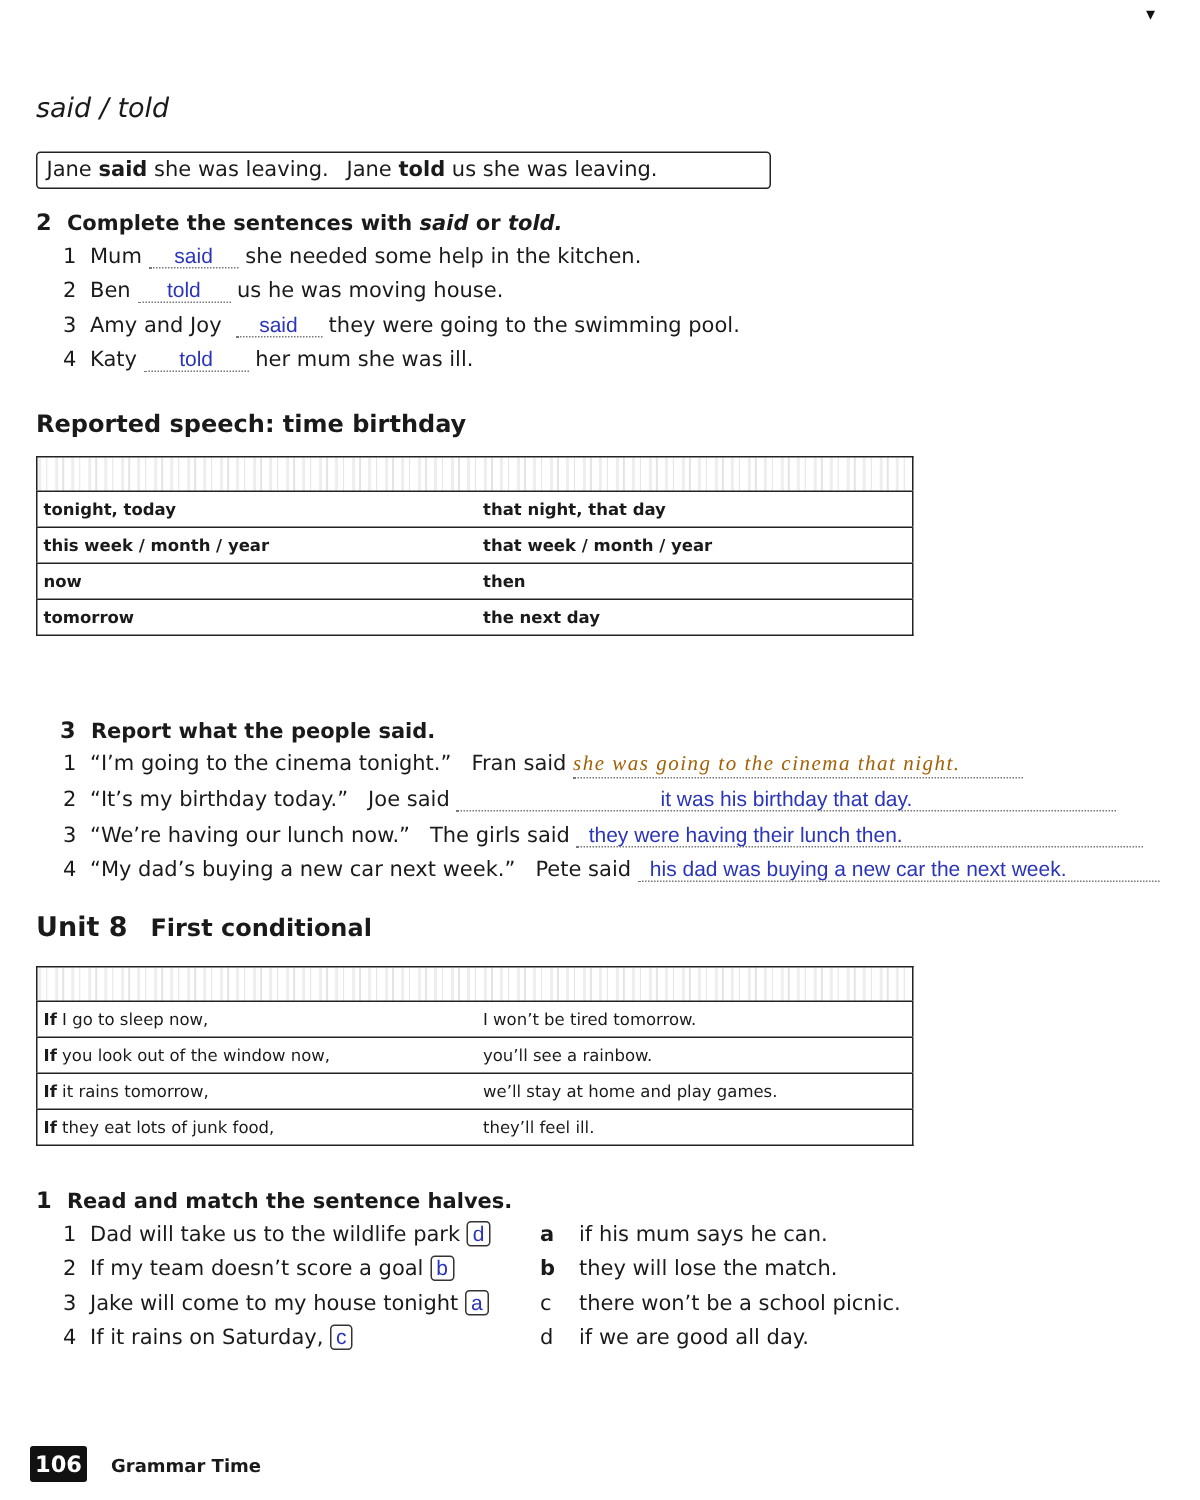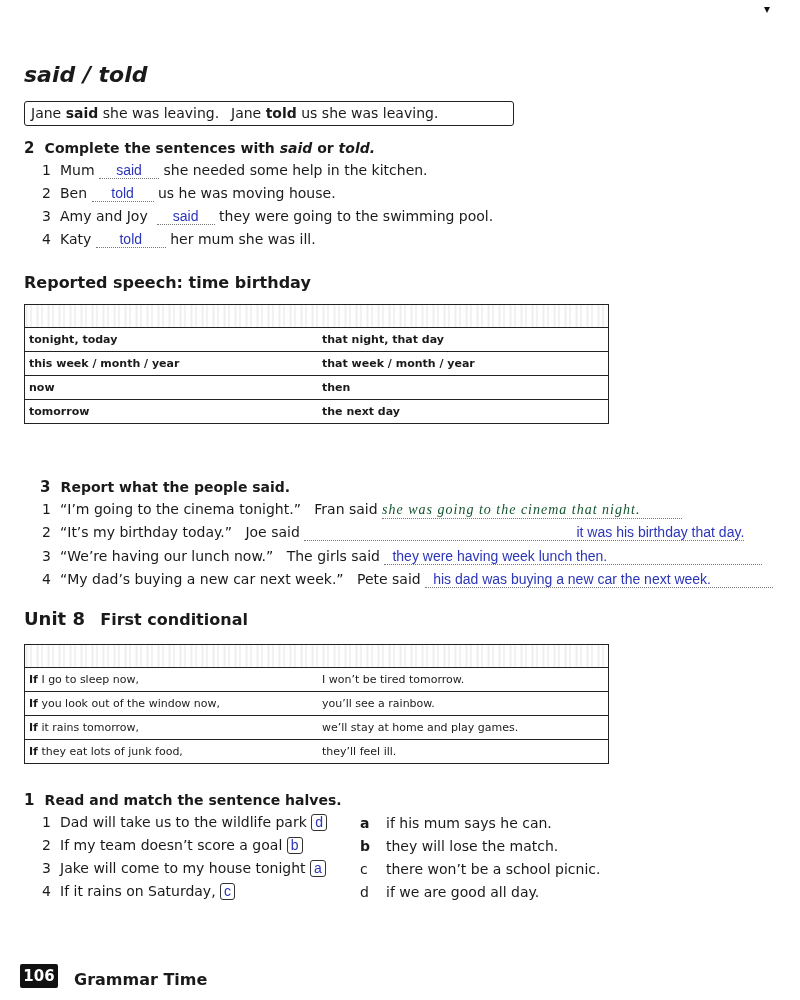--- a/index.html
+++ b/index.html
@@ -1,37 +1,37 @@
 <!DOCTYPE html>
 <html><head>
 <meta charset="utf-8">
 <style>
   html, body { margin:0; padding:0; background:#fff; }
   body { width:800px; height:1000px; position:relative; overflow:hidden;
          font-family:"DejaVu Sans", sans-serif; color:#1a1a1a; }
   .abs { position:absolute; }
   .corner-mark { left:764px; top:2px; font-size:12px; color:#111; }
-  .h-italic { left:24px; top:62px; font-size:22px; font-weight:bold; font-style:italic; }
+  .h-italic { left:24px; top:62px; font-size:18px; font-weight:normal; font-style:italic; }
   .examplebox { left:24px; top:101px; width:490px; height:25px; border:1.5px solid #222; border-radius:3px; box-sizing:border-box; font-size:14px; }
   .examplebox span { position:absolute; top:3px; }
   .ex-title { font-size:14px; font-weight:bold; }
   .ex-num { font-size:15px; font-weight:bold; }
   .item { font-size:14px; white-space:nowrap; }
   .num { display:inline-block; width:18px; }
   .blank { display:inline-block; border-bottom:1px dotted #777; text-align:center; color:#2b35b8; font-family:"Liberation Sans", sans-serif; font-size:14px; }
-  .grey-hand { color:#14532d; font-family:"Liberation Serif", serif; font-style:italic; letter-spacing:1px; }
+  .grey-hand { color:#a16207; font-family:"Liberation Serif", serif; font-style:italic; letter-spacing:1px; }
   .section-h { font-size:16px; font-weight:bold; }
   table.grid { position:absolute; border-collapse:collapse; border:1.5px solid #222; font-size:11px; }
   table.grid td { border-top:1.5px solid #222; padding:0 4px; height:23px; }
   table.grid tr.noise td { height:22px; border-top:none;
      background:repeating-linear-gradient(90deg,#eee 0 2px,#fff 2px 5px,#e4e4e4 5px 6px,#fff 6px 11px); }
   table.bold td { font-weight:bold; }
   .box { display:inline-block; border:1px solid #333; border-radius:3px; padding:0 3px; line-height:15px; color:#2b35b8; font-family:"Liberation Sans", sans-serif; }
   .footer-num { left:20px; top:964px; width:38px; height:24px; background:#111; color:#fff; font-weight:bold; font-size:15px; text-align:center; line-height:24px; border-radius:2px; }
-  .footer-title { left:74px; top:970px; font-size:16px; font-weight:bold; }
+  .footer-title { left:74px; top:970px; font-size:12px; font-weight:bold; }
 </style>
 </head>
 <body>
 
 <div class="abs corner-mark">▾</div>
 
 <div class="abs h-italic">said / told</div>
 
 <div class="abs examplebox">
   <span style="left:6px"><span style="position:static">Jane </span><b>said</b><span style="position:static"> she was leaving.</span></span>
@@ -67,22 +67,22 @@
       </tr>
   <tr>
         <td>tomorrow</td>
         <td>the next day</td>
       </tr>
 </tbody>
   </table>
 
 <div class="abs" style="left:40px;top:477px"><span class="ex-num">3</span>&nbsp; <span class="ex-title">Report what the people said.</span></div>
 <div class="abs item" style="left:42px;top:501px"><span class="num">1</span><span>“I’m going to the cinema tonight.”</span>&nbsp;&nbsp; <span>Fran said</span> <span class="blank grey-hand" style="width:300px;text-align:left">she was going to the cinema that night.</span></div>
-<div class="abs item" style="left:42px;top:524px"><span class="num">2</span><span>“It’s my birthday today.”</span>&nbsp;&nbsp; <span>Joe said</span> <span class="blank" style="width:440px;text-align:right">it was his birthday that day.</span></div>
-<div class="abs item" style="left:42px;top:548px"><span class="num">3</span><span>“We’re having our lunch now.”</span>&nbsp;&nbsp; <span>The girls said</span> <span class="blank" style="width:370px;text-align:left;padding-left:8px">they were having week lunch then.</span></div>
+<div class="abs item" style="left:42px;top:524px"><span class="num">2</span><span>“It’s my birthday today.”</span>&nbsp;&nbsp; <span>Joe said</span> <span class="blank" style="width:440px;text-align:center">it was his birthday that day.</span></div>
+<div class="abs item" style="left:42px;top:548px"><span class="num">3</span><span>“We’re having our lunch now.”</span>&nbsp;&nbsp; <span>The girls said</span> <span class="blank" style="width:370px;text-align:left;padding-left:8px">they were having their lunch then.</span></div>
 <div class="abs item" style="left:42px;top:571px"><span class="num">4</span><span>“My dad’s buying a new car next week.”</span>&nbsp;&nbsp; <span>Pete said</span> <span class="blank" style="width:340px;text-align:left;padding-left:8px">his dad was buying a new car the next week.</span></div>
 
 <div class="abs" style="left:24px;top:608px"><span style="font-size:18px;font-weight:bold">Unit 8</span>&nbsp;&nbsp; <span class="section-h">First conditional</span></div>
 <table class="grid" style="left:24px;top:644px;width:585px">
   <tbody>
       <tr class="noise">
         <td colspan="2"></td>
       </tr>
   <tr>
         <td style="width:285px"><b>If</b><span> I go to sleep now,</span></td>

